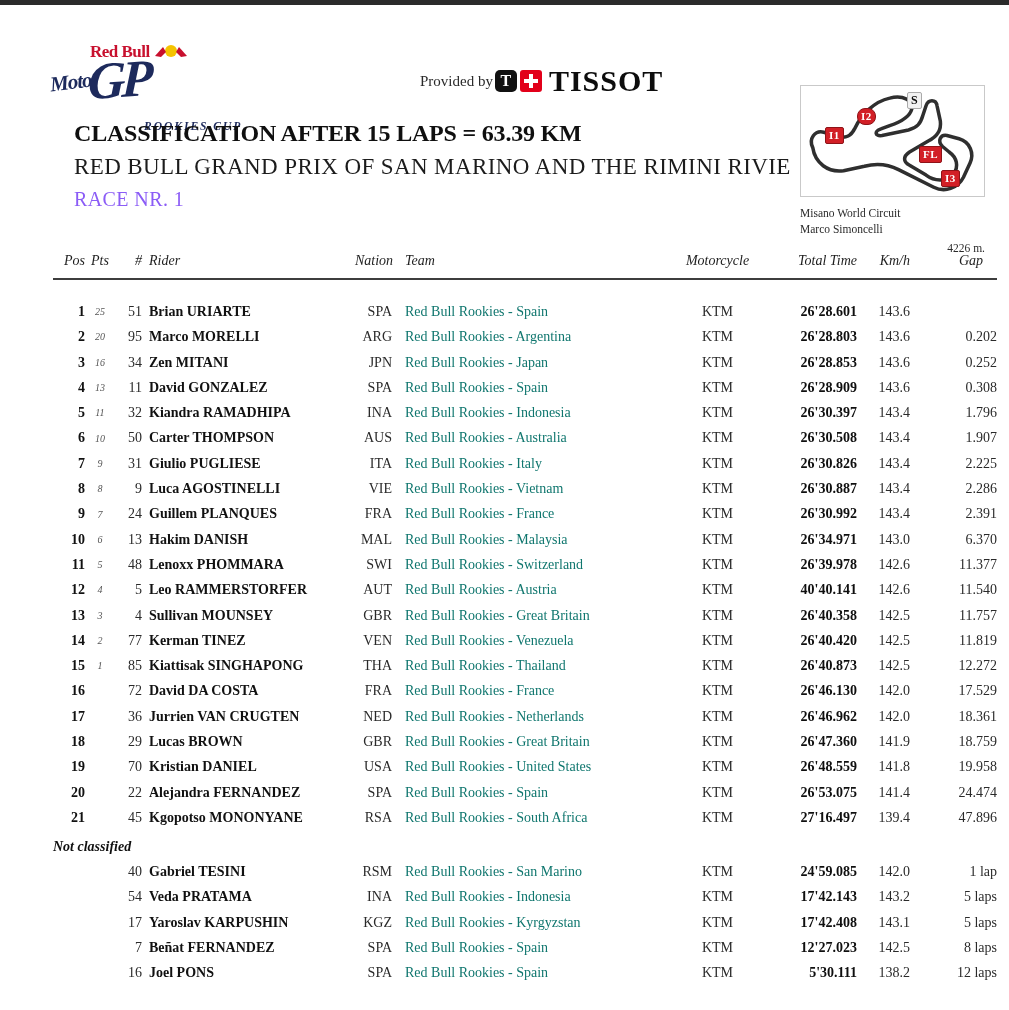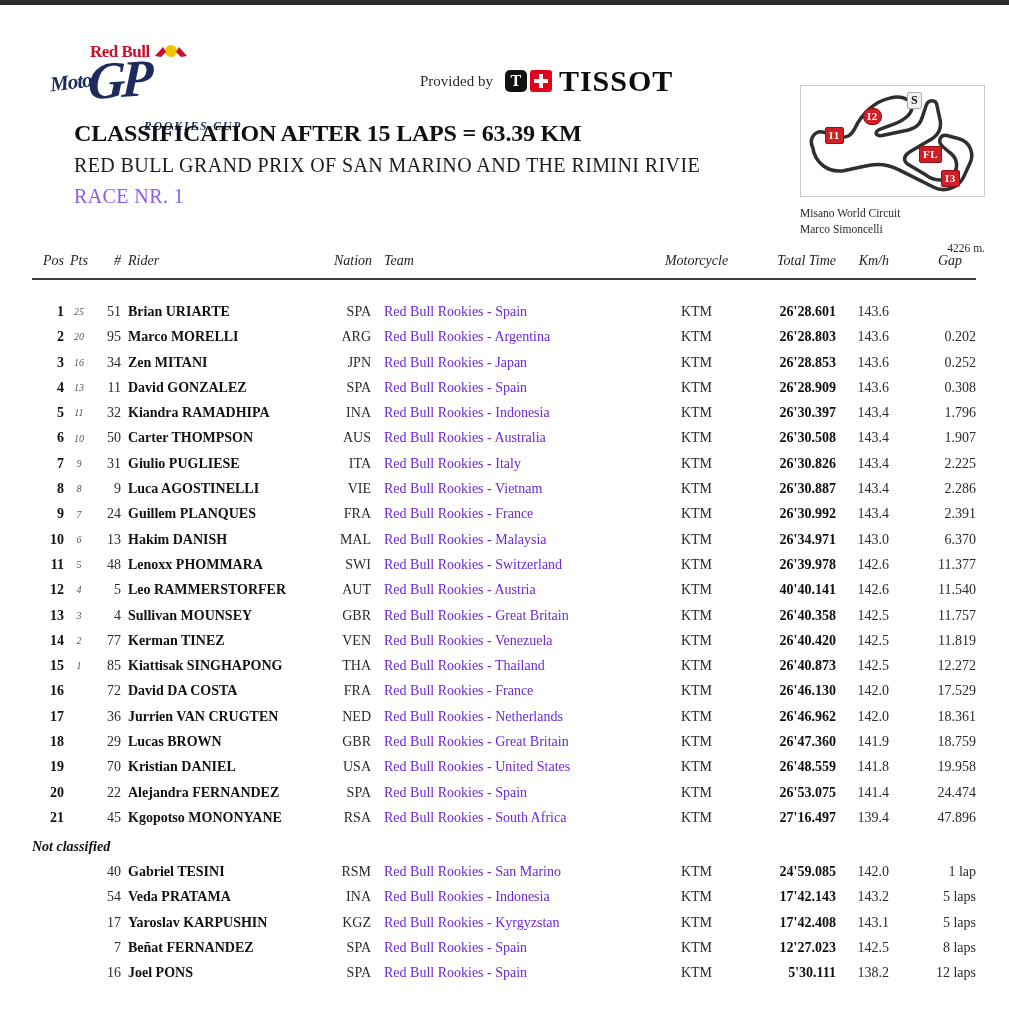--- a/index.html
+++ b/index.html
@@ -15,70 +15,70 @@
   .rb-text { color:#c8102e; font-weight:bold; font-size:17px; letter-spacing:-0.5px; }
   .motogp-row { position:absolute; left:0; top:14px; width:210px; height:56px; }
   .moto-script { position:absolute; left:8px; top:14px; color:#1d2a5c; font-size:21px; font-weight:bold;
                  font-style:italic; transform:rotate(-7deg); letter-spacing:-1px; }
   .gp-big { position:absolute; left:46px; top:-2px; color:#1d2a5c; font-size:52px; line-height:1;
             font-weight:bold; font-style:italic; letter-spacing:-4px; transform:rotate(-4deg) skewX(-6deg); }
   .rookies { position:absolute; left:102px; top:64px; color:#1d2a5c; font-size:11.5px; font-weight:bold;
              font-style:italic; letter-spacing:2px; white-space:nowrap; }
 
   
-  .provided-row { position:absolute; left:420px; top:64px; display:flex; align-items:center; gap:12px; }
+  .provided-row { position:absolute; left:420px; top:64px; display:flex; align-items:center; gap:2px; }
   .provided-label { font-size:15px; color:#2a2a2a; }
   .tissot-logo { display:flex; align-items:center; gap:3px; }
   .t-box { width:22px; height:22px; background:#111; color:#fff; border-radius:5px; font-weight:bold;
            font-size:16px; display:flex; align-items:center; justify-content:center; }
   .cross-box { width:22px; height:22px; background:#e2001a; border-radius:3px; position:relative; }
   .cross-box::before { content:""; position:absolute; left:9px; top:4px; width:4px; height:14px; background:#fff; }
   .cross-box::after  { content:""; position:absolute; left:4px; top:9px; width:14px; height:4px; background:#fff; }
   .tissot-text { font-weight:bold; font-size:30px; letter-spacing:1px; color:#0d0d0d; margin-left:4px; }
 
   
   .titles { position:absolute; left:38px; top:120px; width:765px;margin-left:36px; }
   .title-main { font-size:24px; font-weight:bold; color:#0f0f0f; letter-spacing:-0.2px; margin:0 0 7px 0; white-space:nowrap; }
-  .title-sub  { font-size:20px; color:#1c1c1c; letter-spacing:0.4px; margin:0 0 8px 0; white-space:nowrap; overflow:hidden; }
+  .title-sub  { font-size:23px; color:#1c1c1c; letter-spacing:0.4px; margin:0 0 8px 0; white-space:nowrap; overflow:hidden; }
   .title-race { font-size:20px; color:#8b5cf6; letter-spacing:0.4px; margin:0; white-space:nowrap; }
 
   
   .circuit { position:absolute; left:800px; top:85px; width:185px; }
   .map-box { position:relative; width:183px; height:110px; border:1px solid #c9c9c9; background:#fff; }
   .map-box svg { position:absolute; left:0; top:0; }
   .map-label { position:absolute; font-weight:bold; font-size:11px; line-height:15px; padding:0 3px;
                border-radius:2px; letter-spacing:0.5px; }
   .map-label.red { background:#d21f26; color:#fff; border:1px solid #8e1318; }
   .map-label.start { background:#f2f2f2; color:#0d0d0d; border:1px solid #aaa; font-size:12px; }
   .lbl-s  { left:106px; top:6px; }
   .lbl-i1 { left:24px;  top:41px; }
-  .lbl-i2 { left:62px;  top:22px;border-radius:8px; }
+  .lbl-i2 { left:56px;  top:22px;border-radius:8px; }
   .lbl-fl { left:88px;  top:60px;margin-left:30px; }
   .lbl-i3 { left:140px; top:84px; }
   .circuit-caption { display:flex; justify-content:space-between; margin-top:8px; font-size:11.5px; color:#2a2a2a; }
   .circuit-name { width:128px; line-height:1.4; }
   .circuit-length { white-space:nowrap; padding-top:1px;margin-top:36px; }
 
   
-  .table { position:absolute; left:32px; top:248px; width:944px; }
+  .table { position:absolute; left:53px; top:248px; width:944px; }
   .grid-row { display:grid; grid-template-columns:32px 30px 27px 213px 37px 283px 85px 97px 63px 77px;
               align-items:center; }
   .thead { height:26px; }
   .thead .cell { font-style:italic; font-weight:normal; font-size:14px; color:#1e1e1e; }
   .thead .c-gap { padding-right:14px; }
   .header-rule { border:none; border-top:2px solid #3d3d3d; margin:4px 0 0 0; }
   .tbody { margin-top:19px; }
   .trow { height:25.3px; }
   .cell { font-size:14px; line-height:1.1; white-space:nowrap; }
   .c-pos    { text-align:right; font-weight:bold; color:#111; }
   .c-pts    { text-align:center; font-style:italic; font-size:10px; color:#555; }
   .c-num    { text-align:right; color:#2a2a2a; }
   .c-rider  { text-align:left; padding-left:7px; font-weight:bold; color:#111; }
   .c-nation { text-align:right; color:#2a2a2a; }
-  .c-team   { text-align:left; padding-left:13px; color:#6d28d9; }
+  .c-team   { text-align:left; padding-left:13px; color:#0f766e; }
   .c-moto   { text-align:center; color:#2a2a2a; }
   .c-time   { text-align:right; font-weight:bold; color:#0f0f0f; }
   .c-kmh    { text-align:right; padding-right:10px; color:#2a2a2a; }
   .c-gap    { text-align:right; color:#2a2a2a; }
   .nc-label { margin-top:4px; height:25px; display:flex; align-items:center;
               font-size:14px; font-weight:bold; font-style:italic; color:#0f0f0f; }
   .tbody.nc { margin-top:0; }
 </style>
 </head>
 <body>

